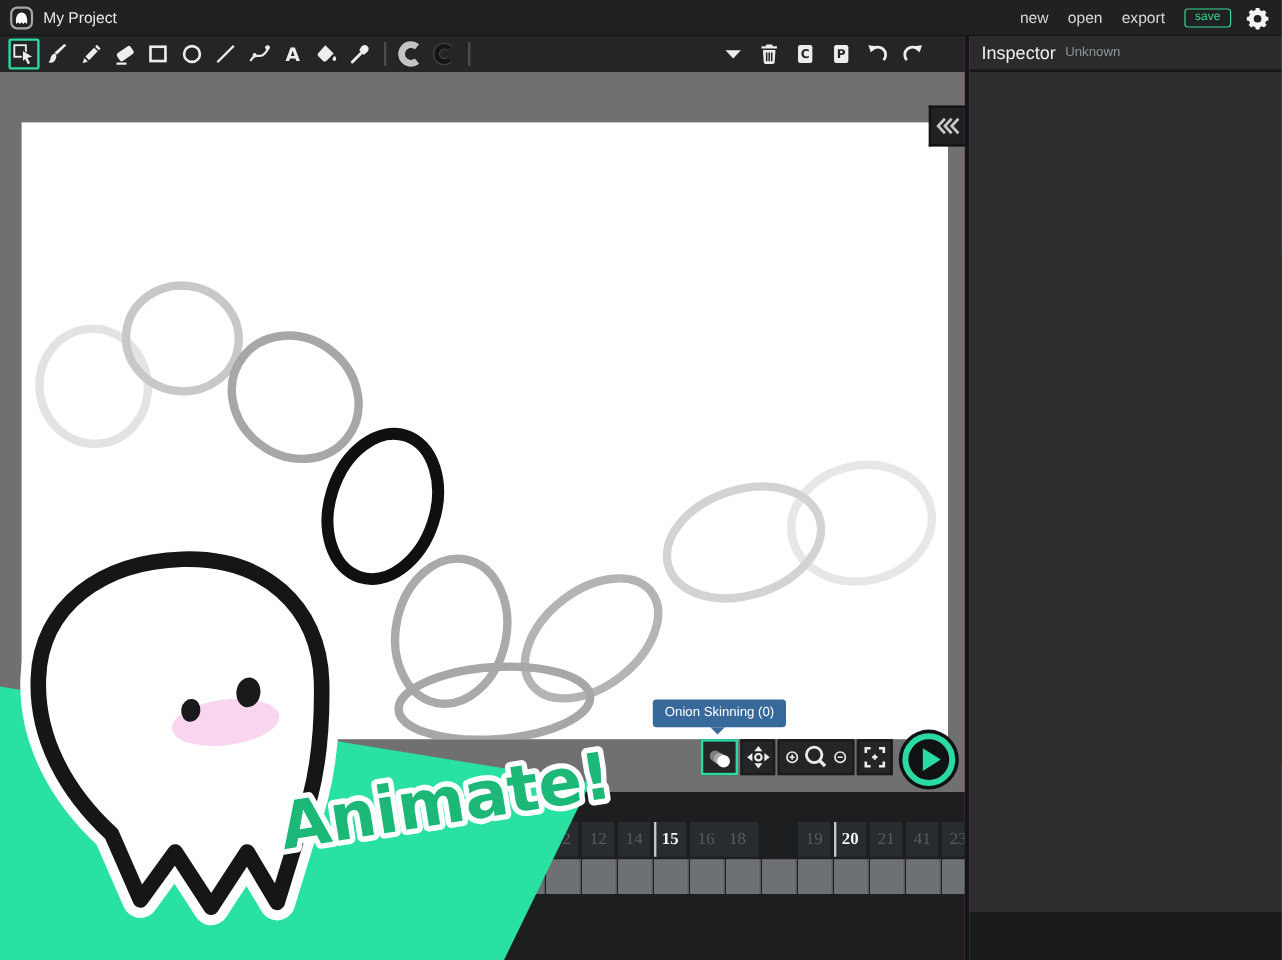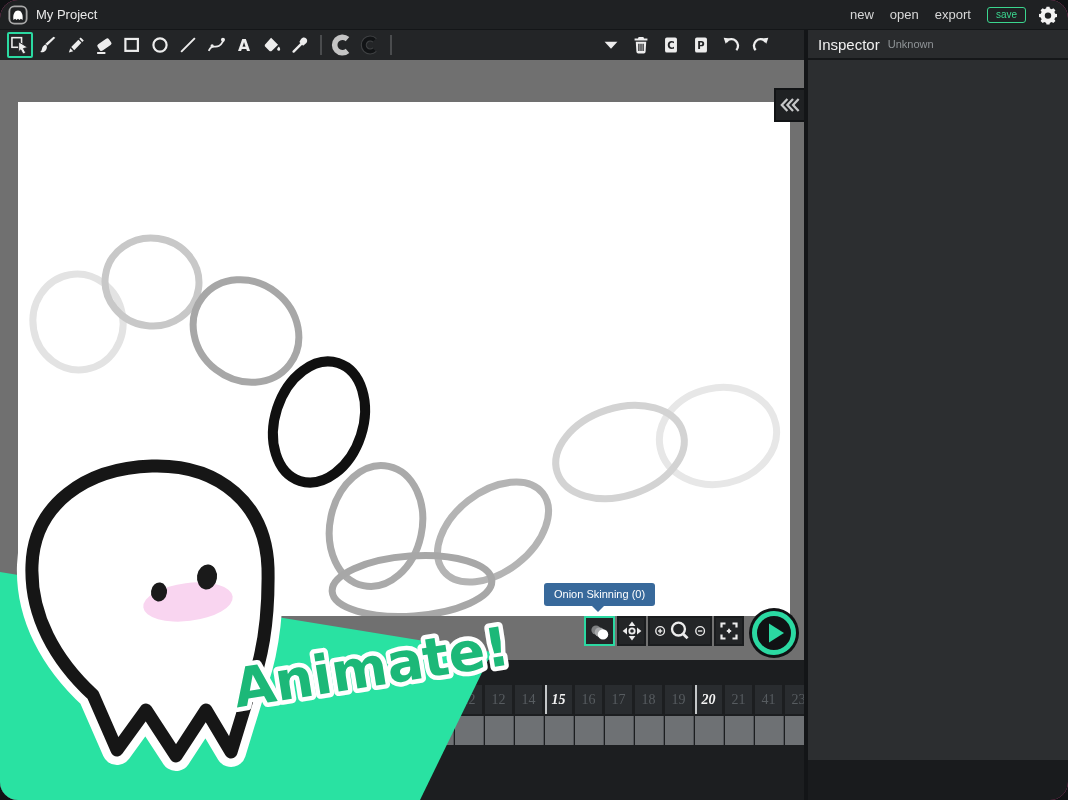--- a/index.html
+++ b/index.html
@@ -2,21 +2,21 @@
 <html style="--accent: #2bd9a2; --wedge: #29e2a2; --textgreen: #1cb878; --save: #3bd68f; --tooltip: #38699b; --blush: #f9d5f0;"><head>
 <meta charset="utf-8">
 <style>
   :root{
     --accent:#2bd9a2; --wedge:#29e2a2; --textgreen:#1cb878; --save:#3bd68f;
     --tooltip:#38699b; --blush:#f9d5f0;
   }
   *{margin:0;padding:0;box-sizing:border-box;}
   html,body{background:#101214;}
   #app{position:relative;width:1068px;height:800px;overflow:hidden;
-       font-family:"Liberation Sans","DejaVu Sans",sans-serif;background:#ec4899;border-radius:18px;}
+       font-family:"Liberation Sans","DejaVu Sans",sans-serif;background:#ec4899;}
   
   #titlebar{position:absolute;left:0;top:0;width:1068px;height:30px;background:#1f2123;
     display:flex;align-items:center;border-bottom:1px solid #141618;z-index:5;}
   #titlebar .logo{margin-left:8px;display:flex;align-items:center;}
   #titlebar .title{color:#e9e9e9;font-size:13px;margin-left:8px;}
   #titlebar .spacer{flex:1;}
   #titlebar .menu-item{color:#d8d8d8;font-size:13px;margin:0 8px;cursor:default;}
   #save-btn{color:var(--save);border:1px solid var(--save);border-radius:3px;
     font-size:10px;padding:1px 8px 2px;margin:0 8px;background:transparent;}
   #gear-btn{margin:0 10px 0 4px;display:flex;align-items:center;}
@@ -55,21 +55,21 @@
   
   #tooltip{position:absolute;left:544px;top:523px;z-index:20;background:var(--tooltip);
     color:#fff;font-size:11px;padding:5px 10px 6px;border-radius:3px;white-space:nowrap;}
   #tooltip:after{content:"";position:absolute;left:48px;top:100%;
     border:6px solid transparent;border-top-color:var(--tooltip);}
   
   #timeline{position:absolute;left:0;top:660px;width:804px;height:140px;background:#1c1e20;overflow:hidden;}
   .fcell{position:absolute;top:25px;width:27px;height:29px;background:#292c2f;
     color:#575c60;font-family:"Liberation Serif","DejaVu Serif",serif;font-size:14px;
     display:flex;align-items:center;justify-content:center;}
-  .fcell.hl{color:#f3f3f3;font-weight:bold;font-style:italic;}
+  .fcell.hl{color:#f3f3f3;font-weight:bold;}
   .fcell.tick{box-shadow:inset 2px 0 0 #c4c7c9;}
   .gcell{position:absolute;top:56px;width:29px;height:29px;background:#6e7174;
     border-right:1px solid #53565a;}
   
   #sticker{position:absolute;left:0;top:440px;z-index:40;}
   svg{display:block;}
   .ico{stroke:#ececec;fill:none;}
 </style>
 </head>
 <body>
@@ -308,21 +308,21 @@
 
   <div id="timeline">
     <div class="fcell" style="left:395px">10</div>
     <div class="fcell" style="left:425px">11</div>
     <div class="fcell" style="left:455px">12</div>
     <div class="fcell" style="left:485px">12</div>
     <div class="fcell" style="left:515px">14</div>
     <div class="fcell hl tick" style="left:545px">15</div>
     <div class="fcell" style="left:575px">16</div>
     <div class="fcell" style="left:605px">17</div>
-    <div class="fcell" style="left:635px">18</div>
+    <div class="fcell" style="left:601px">18</div>
     <div class="fcell" style="left:665px">19</div>
     <div class="fcell hl tick" style="left:695px">20</div>
     <div class="fcell" style="left:725px">21</div>
     <div class="fcell" style="left:755px">41</div>
     <div class="fcell" style="left:785px">23</div>
     <div class="gcell" style="left:395px"></div>
     <div class="gcell" style="left:425px"></div>
     <div class="gcell" style="left:455px"></div>
     <div class="gcell" style="left:485px"></div>
     <div class="gcell" style="left:515px"></div>

